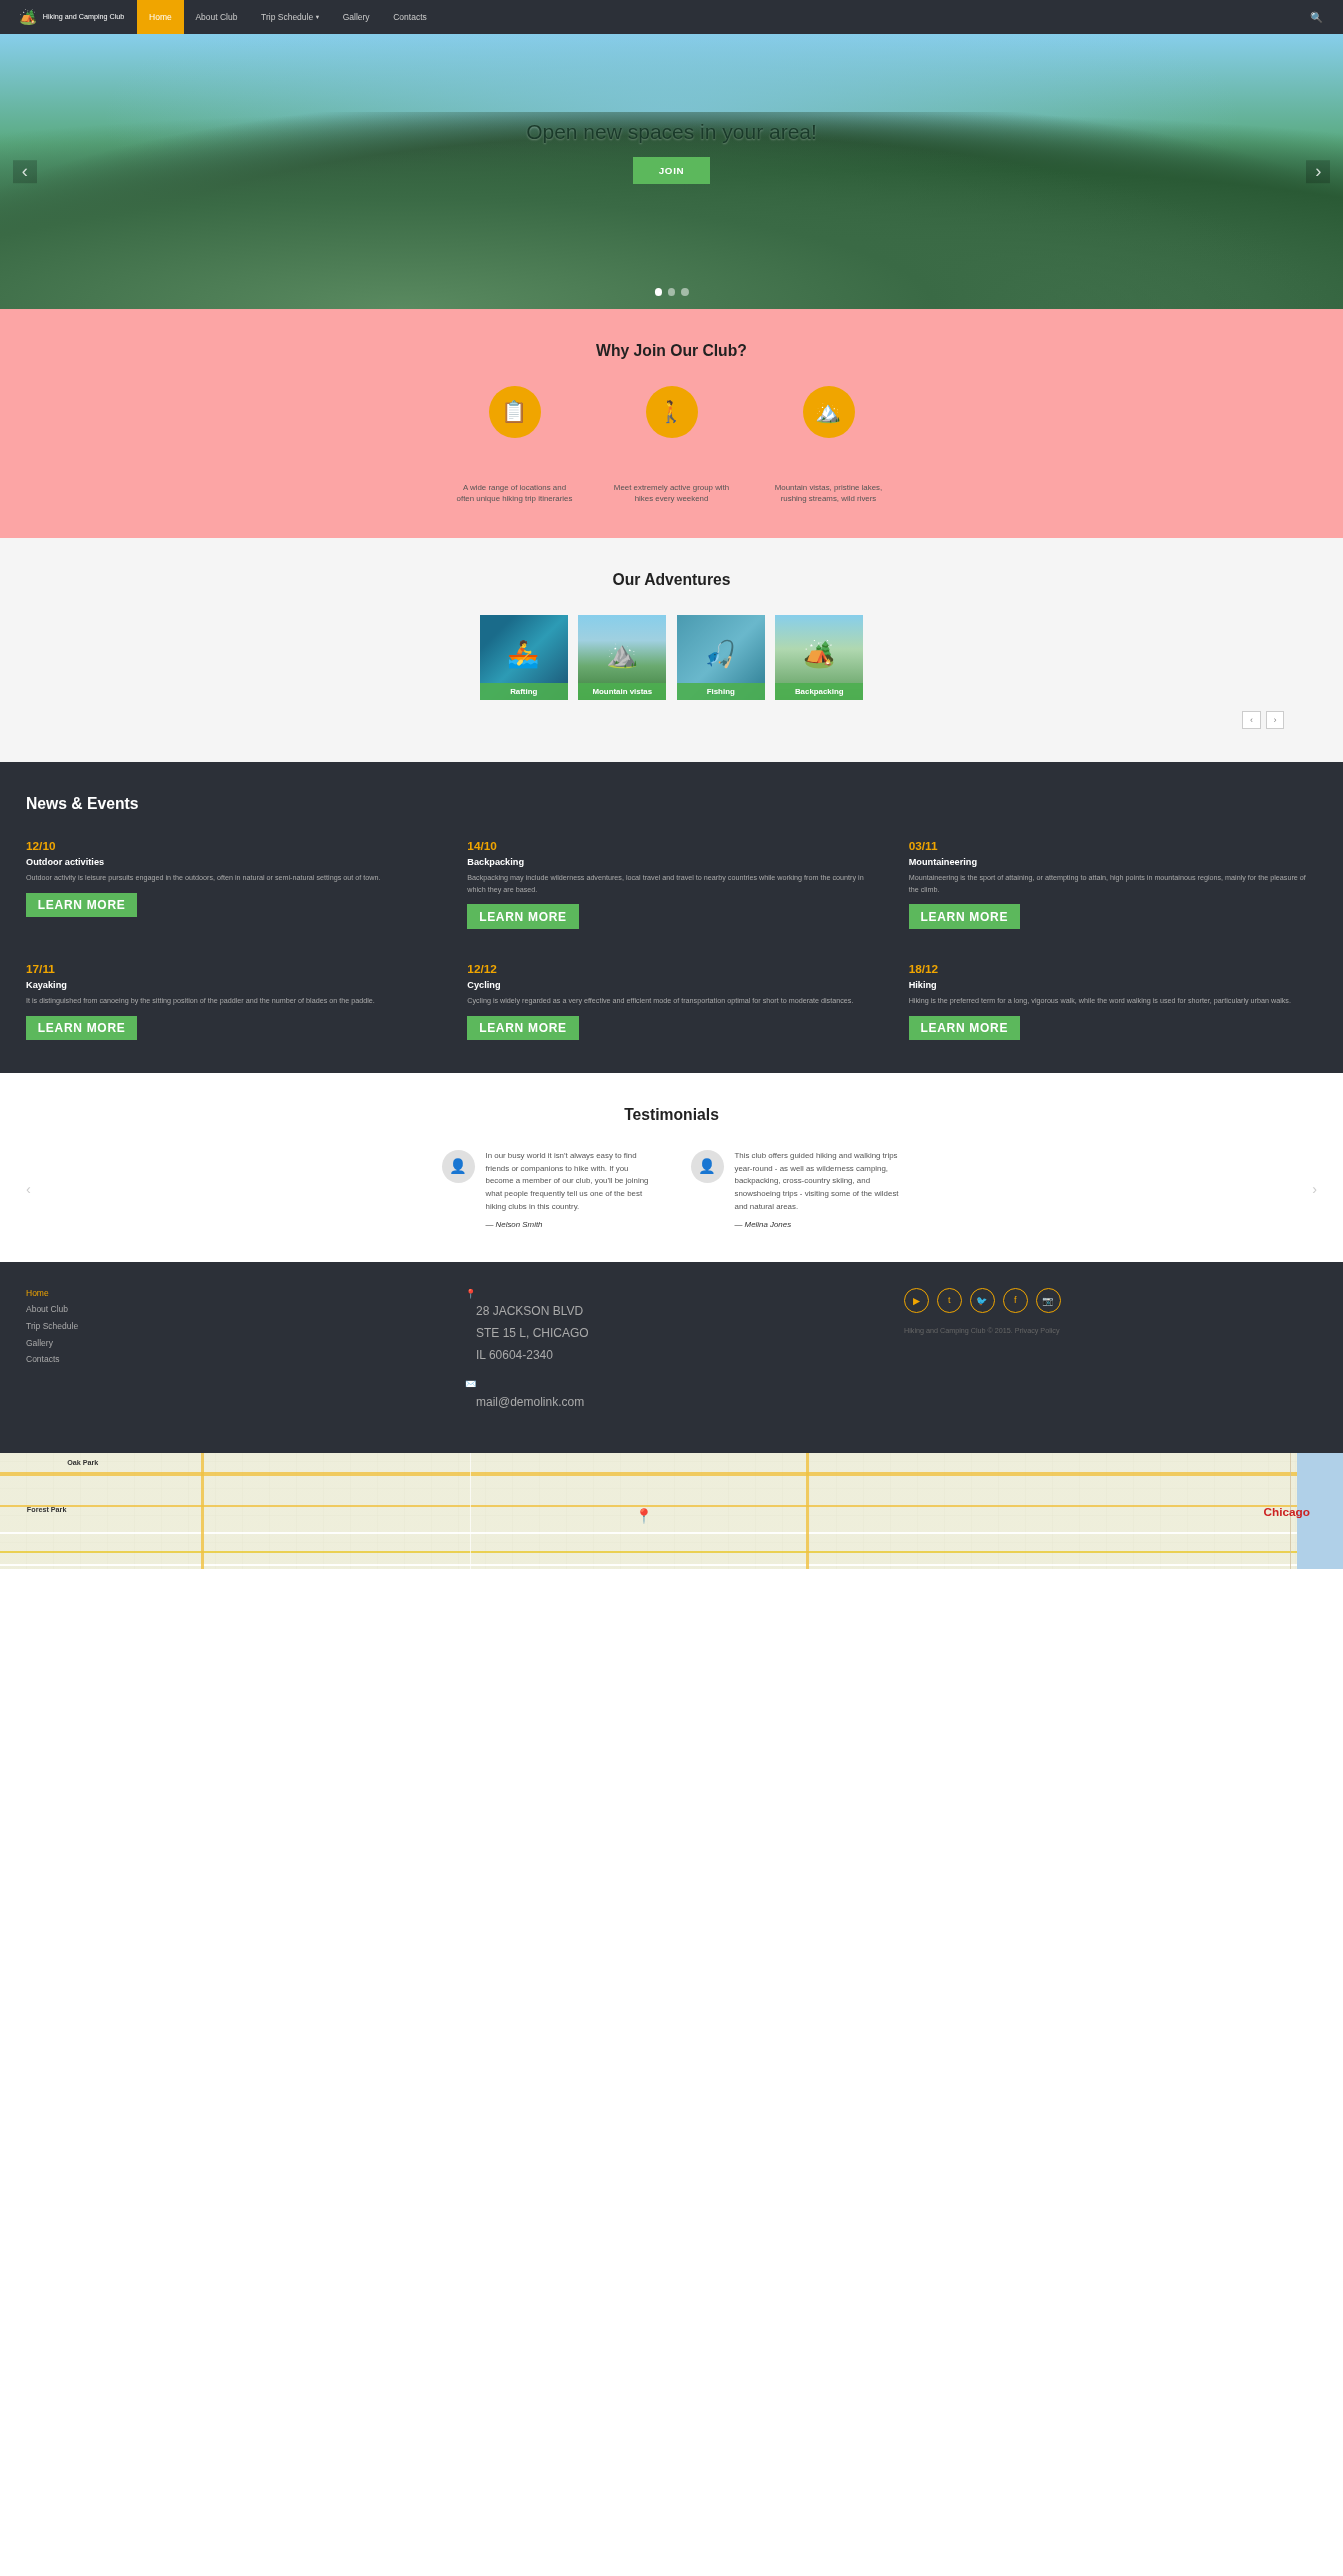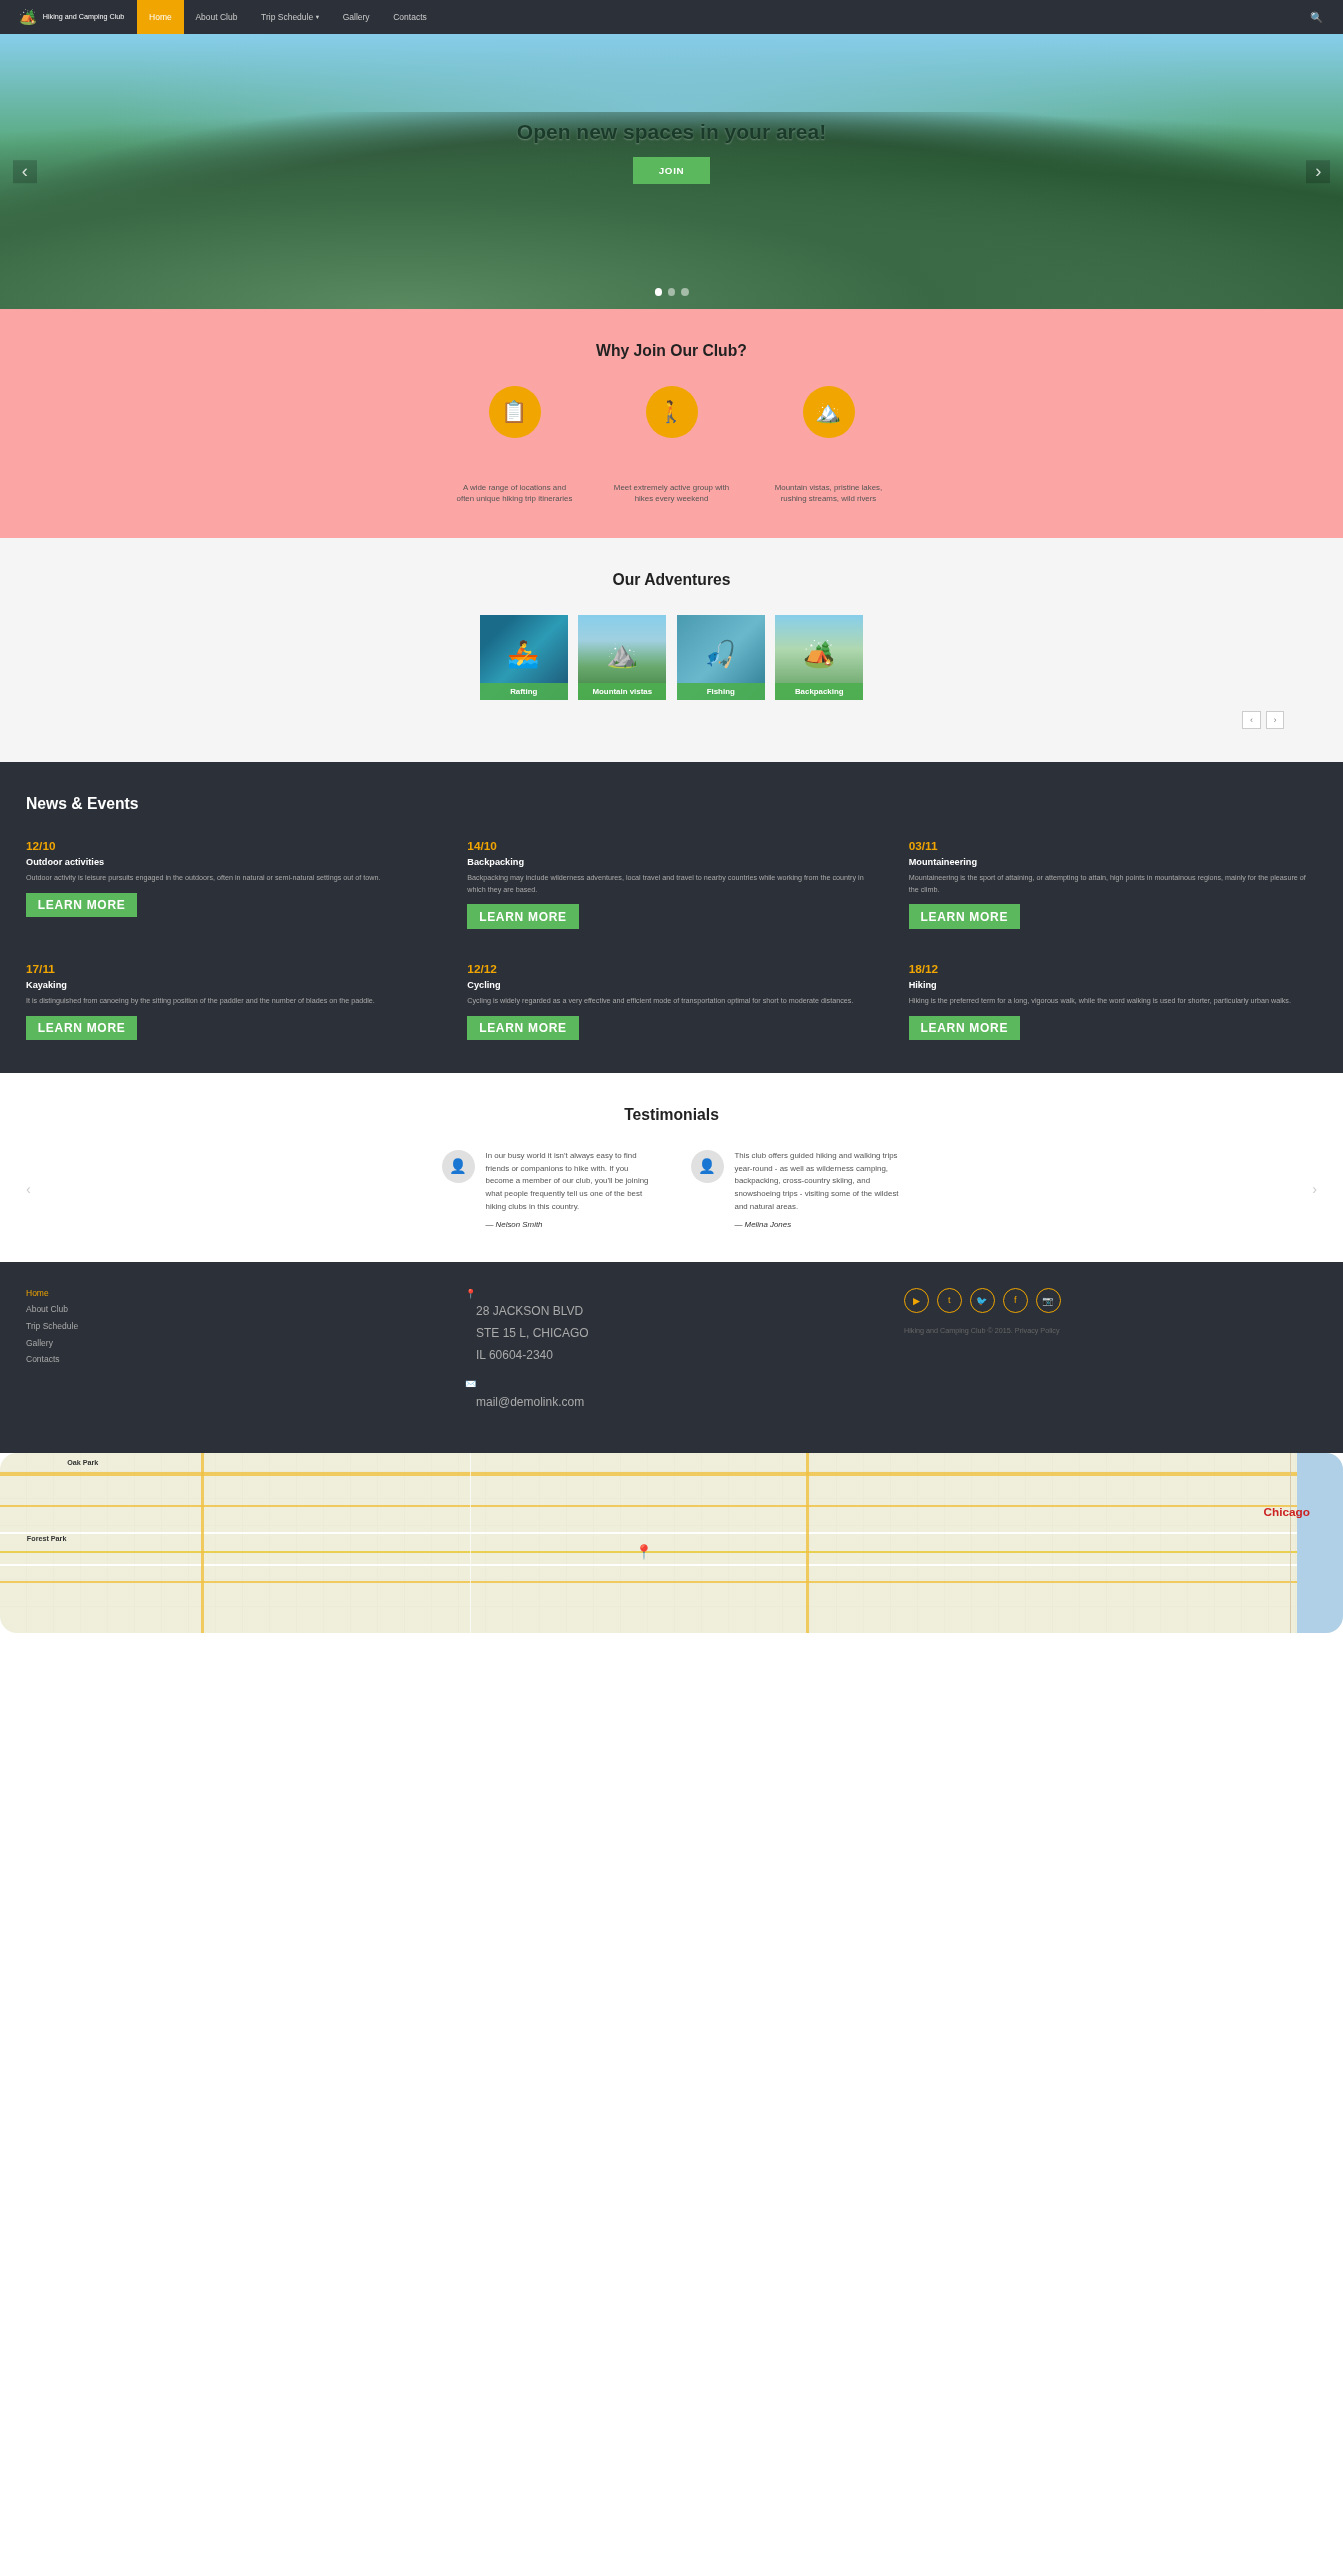--- a/index.html
+++ b/index.html
@@ -92,21 +92,21 @@
       background:
         radial-gradient(ellipse at 30% 100%, #5a8a60 0%, #3a6a45 40%, transparent 70%),
         radial-gradient(ellipse at 70% 100%, #4a7a55 0%, #2a5a35 50%, transparent 70%),
         radial-gradient(ellipse at 50% 80%, #3d6e48 0%, #2d5038 60%, transparent 80%);
     }
     .hero-title {
       position: relative;
       z-index: 10;
       color: #1a3a2a;
       font-size: 21px;
-      font-weight: 700;
+      font-weight: 400;
       text-align: right;
       margin-top: -39px;
       text-shadow: 0 0.7px 2px rgba(255,255,255,0.3);
     }
     .hero-btn {
       position: relative;
       z-index: 10;
       margin-top: 13px;
       background: #5cb85c;
       color: #fff;
@@ -437,29 +437,28 @@
       cursor: pointer;
     }
     .footer-copy {
       font-size: 7.2px;
       color: #666;
       margin-top: 6.6px;
     }
 
     
     .map-section {
-      height: 180px;
+      height: 116px;
       background:
         linear-gradient(rgba(240,240,220,0.8), rgba(240,240,220,0.8)),
         repeating-linear-gradient(0deg, transparent, transparent 26px, rgba(180,180,150,0.3) 26px, rgba(180,180,150,0.3) 27px),
         repeating-linear-gradient(90deg, transparent, transparent 26px, rgba(180,180,150,0.3) 26px, rgba(180,180,150,0.3) 27px);
       background-color: #e8e8d8;
       position: relative;
       overflow: hidden;
-      border-radius: 17px;
     }
     .map-road-h {
       position: absolute;
       height: 2.6px;
       background: #f0c040;
       opacity: 0.8;
     }
     .map-road-v {
       position: absolute;
       width: 2px;

